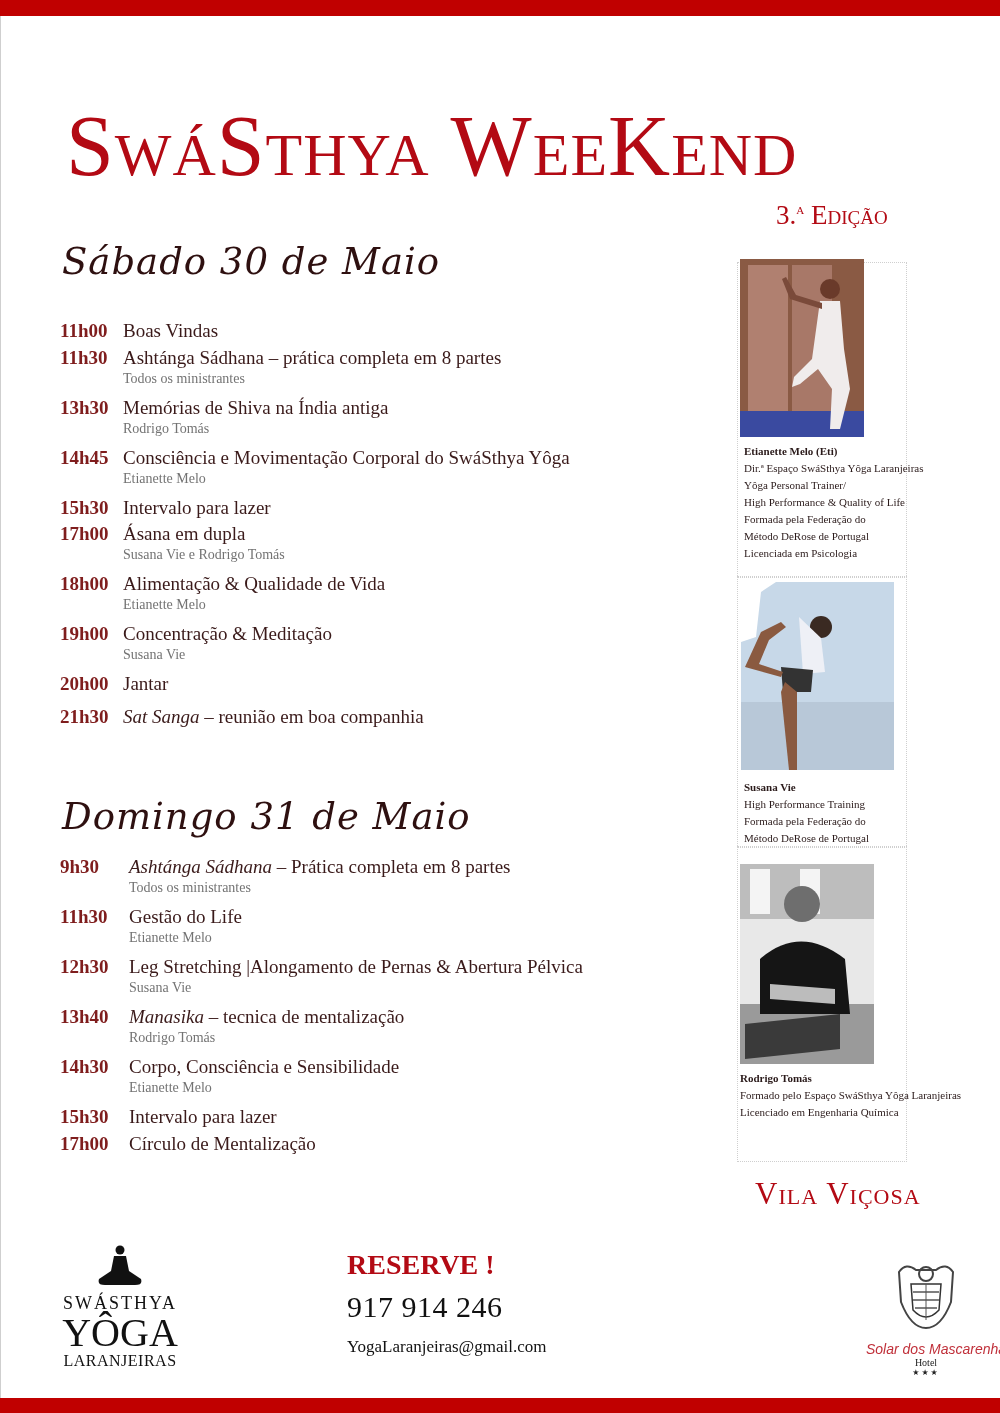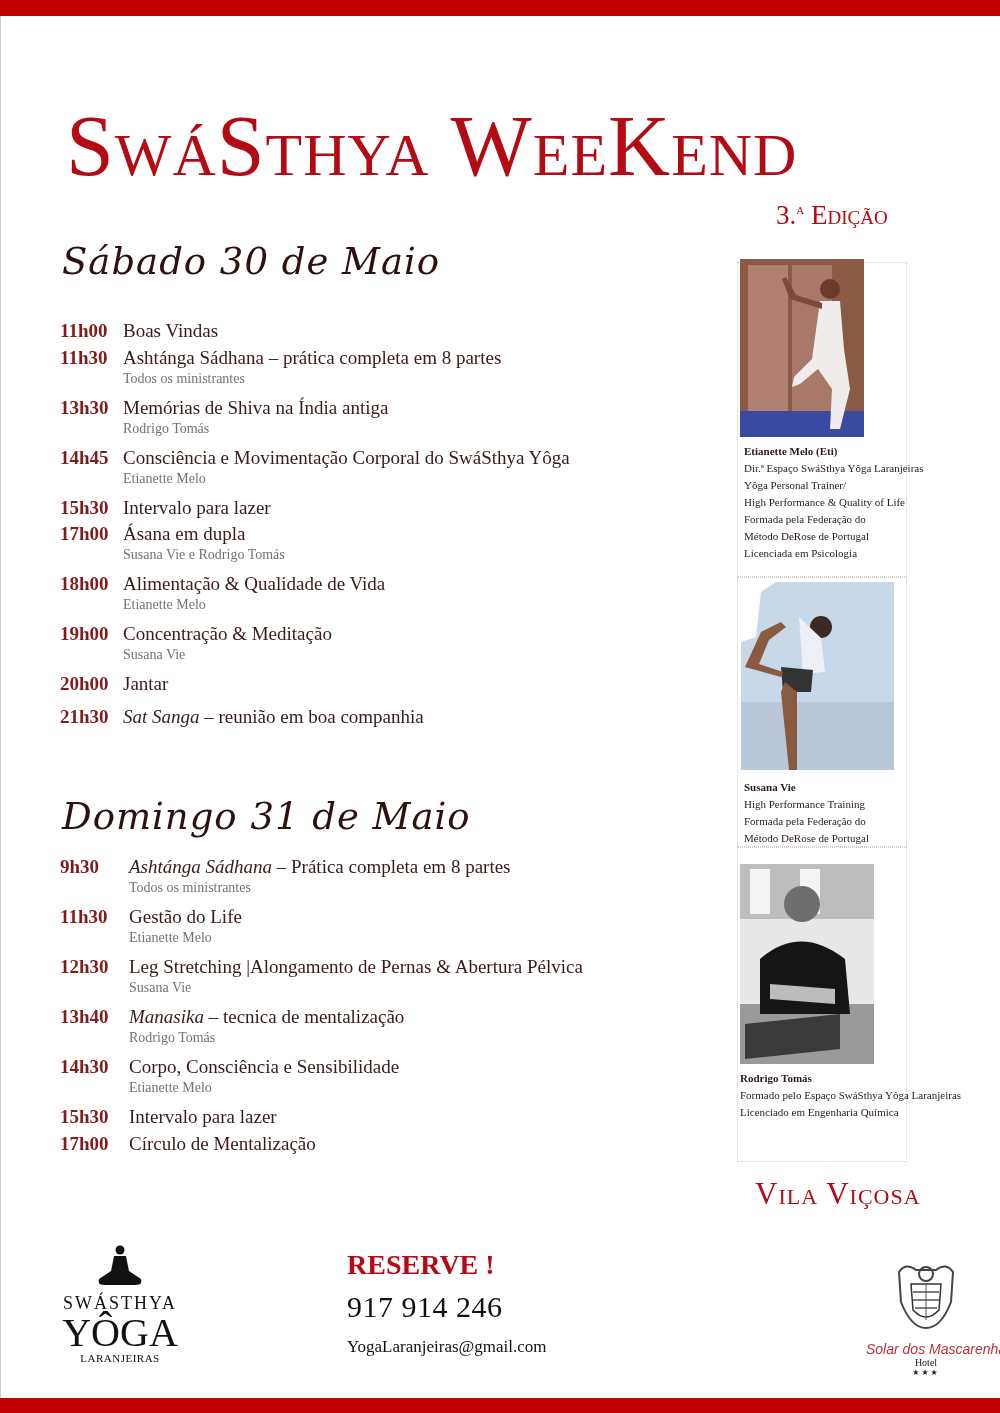--- a/index.html
+++ b/index.html
@@ -51,21 +51,21 @@
     position:absolute; left:755px; top:1176px;
     color:#b30a14; font-size:31px; font-variant:small-caps; white-space:nowrap; letter-spacing:1px;
   }
   .reserve { position:absolute; left:347px; top:1237px; color:#b30a14; font-size:28px; font-weight:bold;margin-top:12px; }
   .phone { position:absolute; left:347px; top:1290px; color:#111; font-size:30px; letter-spacing:0.5px;text-align:right; }
   .email { position:absolute; left:347px; top:1337px; color:#111; font-size:17px; }
 
   .logo { position:absolute; left:55px; top:1245px; width:130px; text-align:center; color:#111; }
   .logo .l1 { font-size:18px; letter-spacing:2px; margin-top:2px; }
   .logo .l2 { font-size:40px; line-height:38px; }
-  .logo .l3 { font-size:11px; letter-spacing:0.5px; }
+  .logo .l3 { font-size:16px; letter-spacing:0.5px; }
 
   .hotel { position:absolute; left:866px; top:1262px; width:120px; text-align:center; }
   .hotel .name { font-family:Liberation Sans, sans-serif; font-style:italic; color:#c0303a; font-size:14px; white-space:nowrap;margin-top:7px; }
   .hotel .sub { font-size:10px; color:#222; line-height:11px; }
   .hotel .stars { font-size:8px; color:#222; letter-spacing:2px; }
 </style>
 </head>
 <body>
 
 <div class="bar top"></div>

